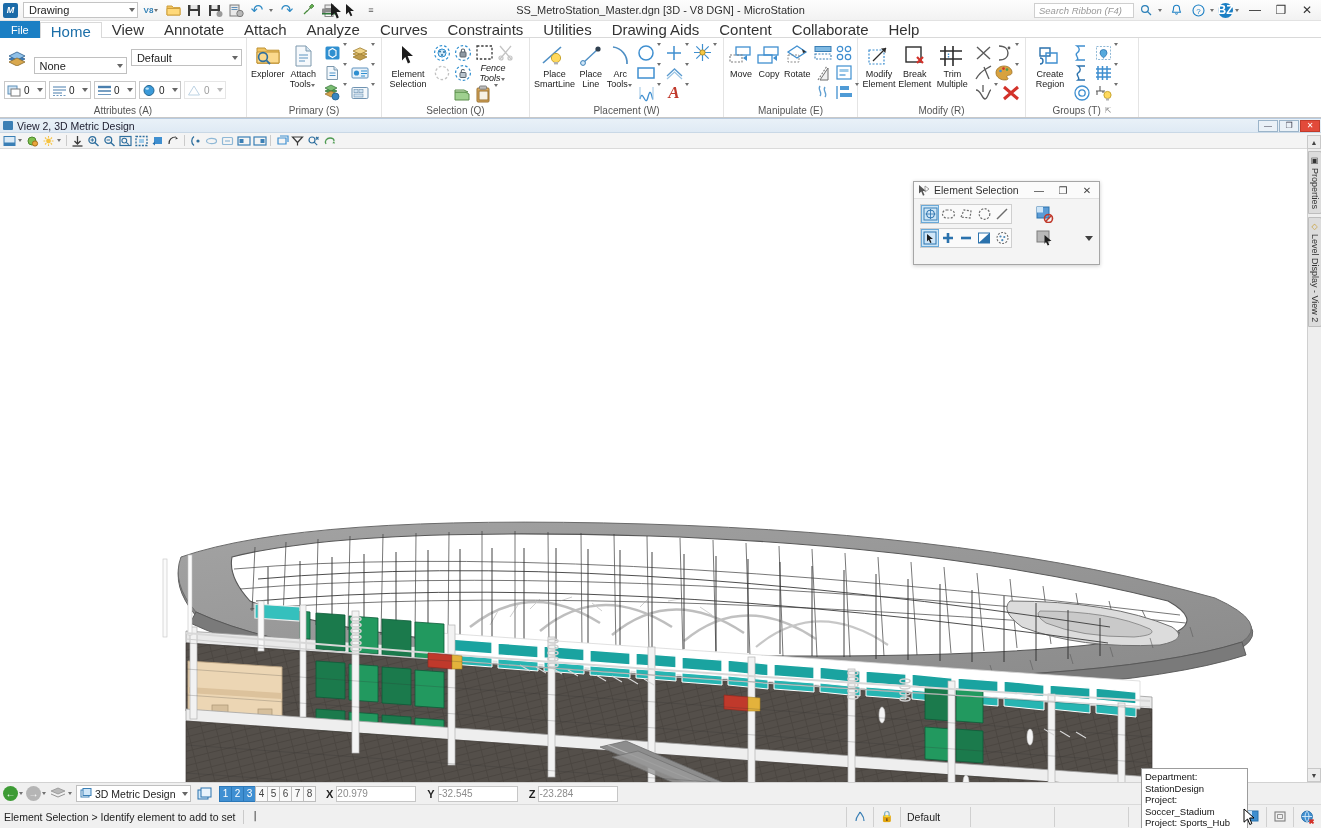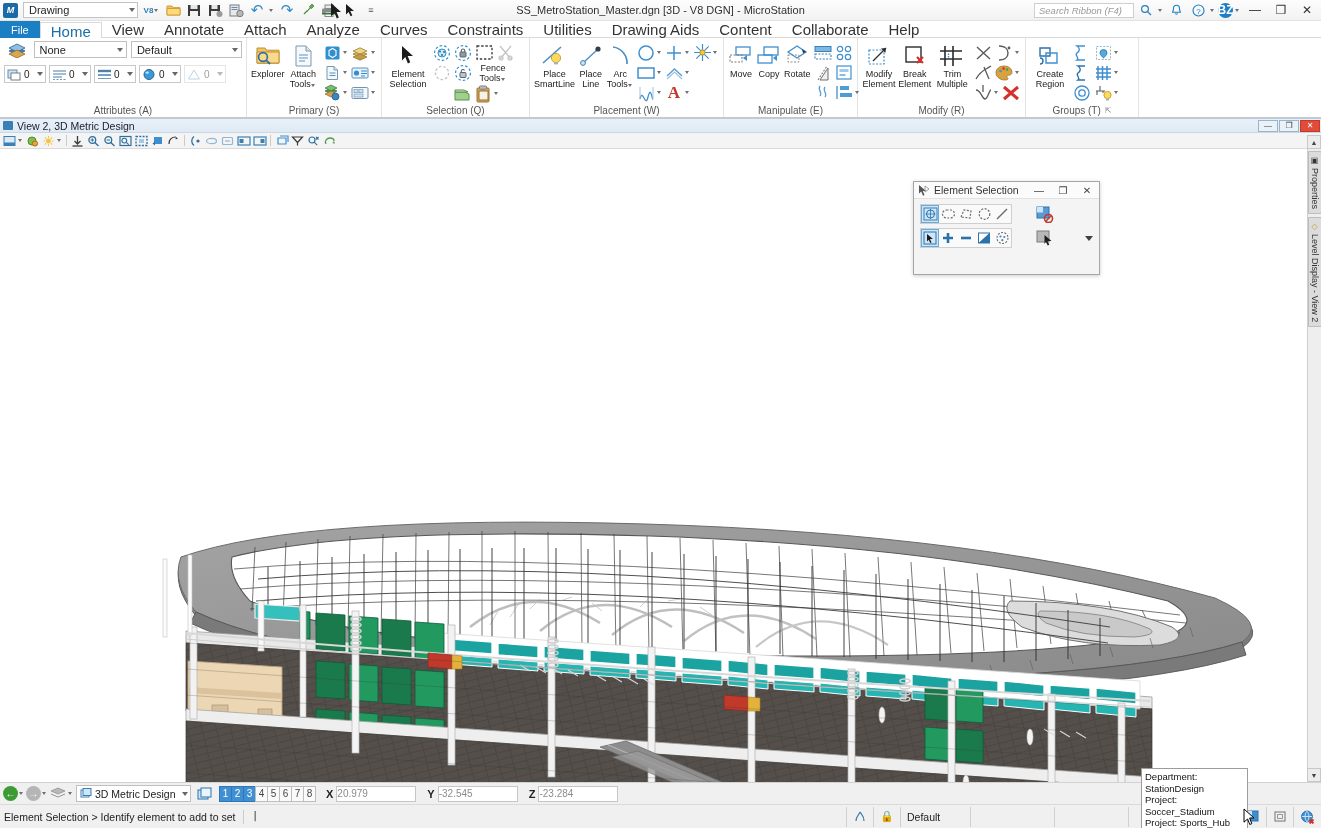--- a/index.html
+++ b/index.html
@@ -106,21 +106,21 @@
   .bigbtn {
     width: 38px; display: flex; flex-direction: column; align-items: center;
     padding-top: 2px; cursor: default;
   }
   .bigbtn .gl { height: 26px; display: flex; align-items: center; justify-content: center; }
   .bigbtn .cap {
     font-size: 9px; line-height: 9.5px; text-align: center; color: #222;
     margin-top: 1px;
   }
   .smgrid { display: flex; flex-direction: column; gap: 1px; padding-top: 2px; }
-  .smrow { display: flex; align-items: center; gap: 1px; }
+  .smrow { display: flex; align-items: flex-start; gap: 1px; font-style: italic; }
   .smbtn {
     width: 20px; height: 19px; display: flex; align-items: center;
     justify-content: center; cursor: default;
   }
   .tiny-caret {
     width: 0; height: 0; border-left: 2.5px solid transparent;
     border-right: 2.5px solid transparent; border-top: 3.5px solid #707070;
     margin-right: 2px;
   }
 
@@ -193,21 +193,21 @@
   
   .sc-arrow {
     position: absolute; right: 0; width: 14px; height: 14px;
     background: #ececec; border: 1px solid #c8c8c8;
     display: flex; align-items: center; justify-content: center;
     font-size: 7px; color: #444;
   }
 
   
   .esdlg {
-    position: absolute; left: 913px; top: 181px; width: 187px; height: 94px;
+    position: absolute; left: 913px; top: 181px; width: 187px; height: 84px;
     background: #f4f4f4; border: 1px solid #a6a6a6;
     box-shadow: 0 1px 4px rgba(0,0,0,.2);
     text-align: right;
   }
   .esdlg-title {
     height: 17px; background: #fbfbfb; border-bottom: 1px solid #e2e2e2;
     display: flex; align-items: center; padding-left: 4px; gap: 4px;
   }
   .esdlg-title .t { font-size: 10.5px; color: #333; }
   .esdlg-wb { display: flex; margin-left: auto; }
@@ -424,21 +424,21 @@
     <div class="rgroup" style="width:247px;">
       <div class="rgroup-body" style="flex-direction:column;align-items:stretch;">
         <div class="attr-top">
           <div style="width:26px;display:flex;align-items:center;justify-content:center;">
             <svg width="20" height="16" viewBox="0 0 20 16">
                 <path d="M2 9l8-4 8 4-8 4z" fill="#3f7fbf" stroke="#2b5d8d" stroke-width=".8"></path>
                 <path d="M2 6l8-4 8 4-8 4z" fill="#8fc0e8" stroke="#2b5d8d" stroke-width=".8"></path>
                 <path d="M2 12l8-4 8 4-8 4z" fill="#d9a84e" stroke="#8a6a2c" stroke-width=".8"></path>
               </svg>
           </div>
-          <div class="attr-combo" style="width:95px;">
+          <div class="attr-combo" style="width:95px;margin-top:16px;">
             <span class="lbl">None</span>
             <span class="caret-dn"></span>
           </div>
           <div class="attr-combo" style="width:113px;">
             <span class="lbl">Default</span>
             <span class="caret-dn"></span>
           </div>
         </div>
         <div class="attr-row2">
           <div class="attr-num">

